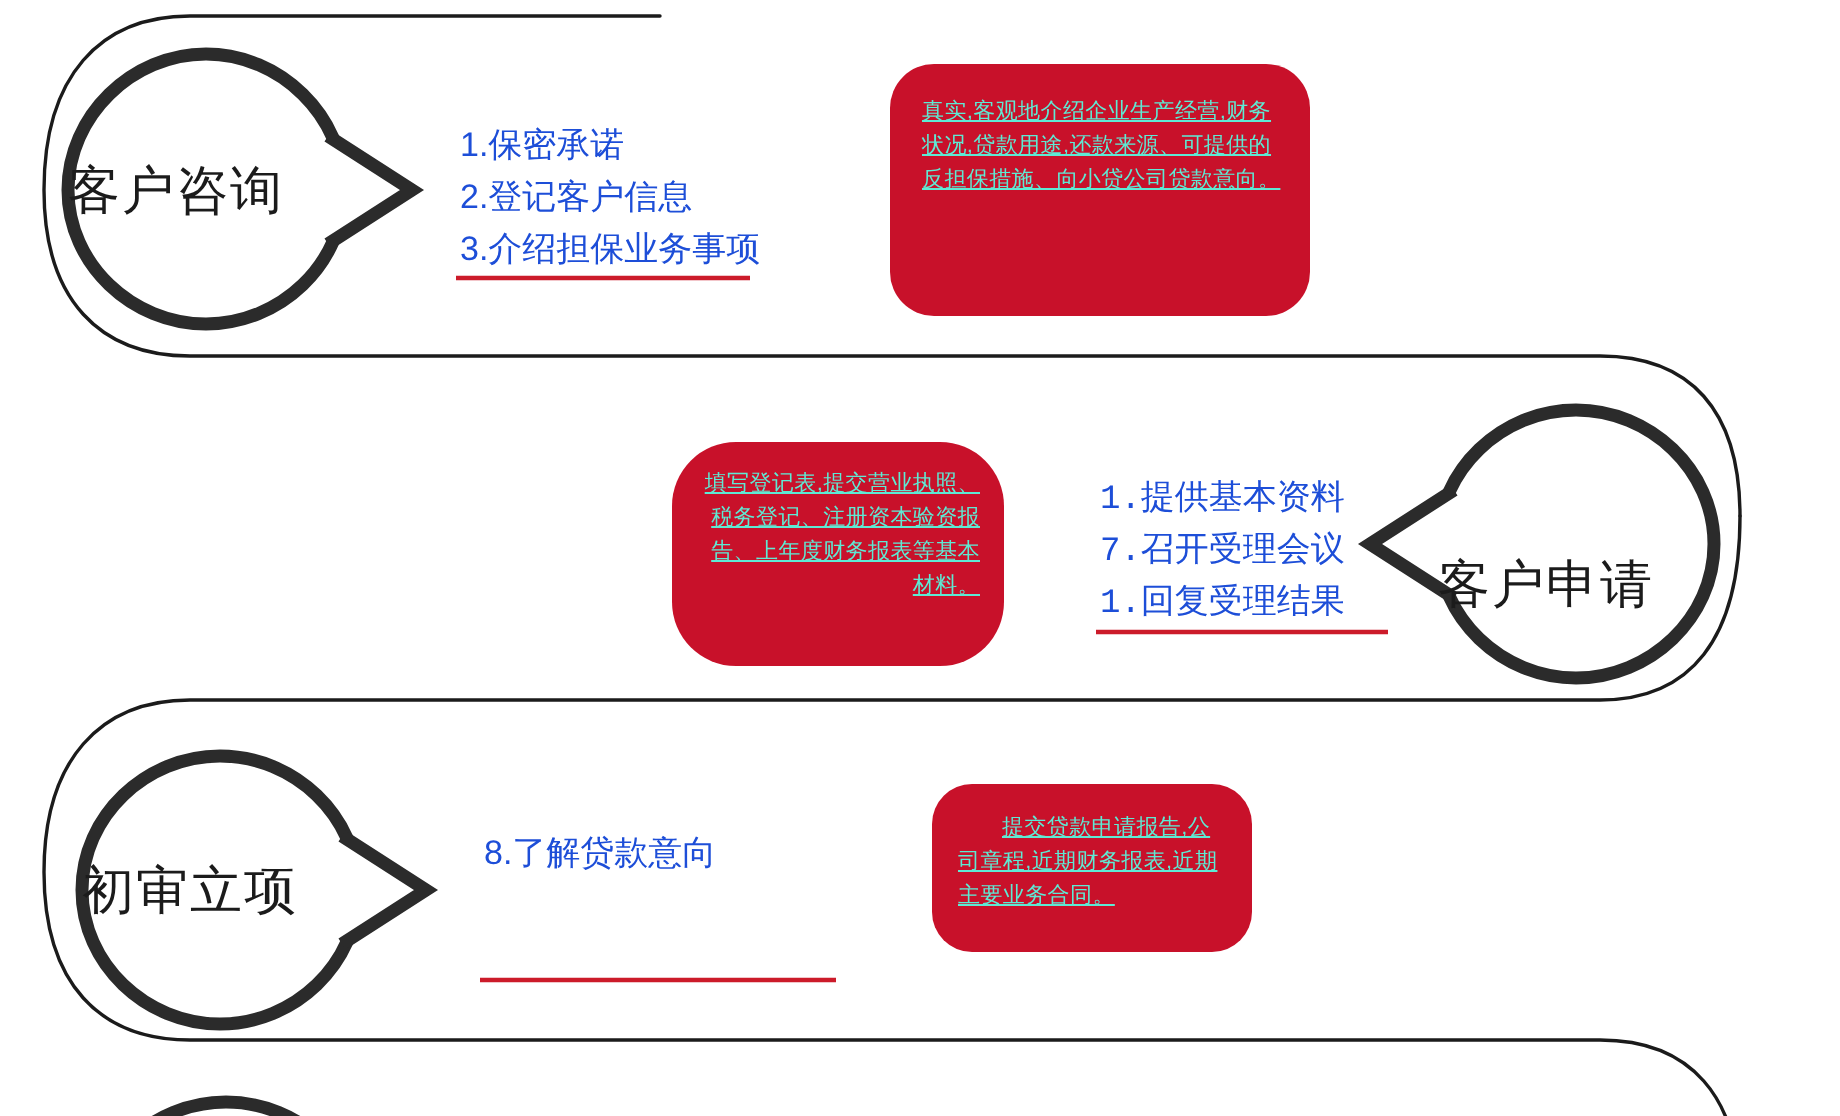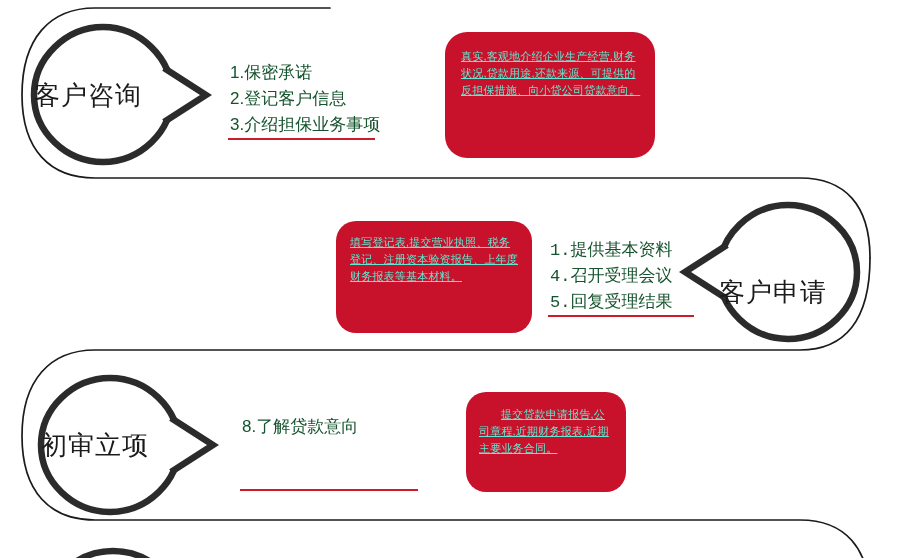--- a/index.html
+++ b/index.html
@@ -28,21 +28,21 @@
     position: absolute;
     color: #1b1b1b;
     font-size: 26px;
     letter-spacing: 1px;
     white-space: nowrap;
     text-align: left;
     line-height: 1;
   }
   .step-list {
     position: absolute;
-    color: #14532d;
+    color: #1d4ed8;
     font-size: 17px;
     line-height: 1.52;
     white-space: nowrap;
     font-weight: 500;
   }
   .step-list .step-line { display: block; }
   .red-card {
     position: absolute;
     background: #c8112a;
     color: #5eead4;
@@ -111,31 +111,31 @@
   </div>
 
   <div class="red-card" style="left:445px; top:32px; width:210px; height:126px; padding:16px 14px 0 16px;">
     <span class="card-text">真实,客观地介绍企业生产经营,财务状况,贷款用途,还款来源、可提供的反担保措施、向小贷公司贷款意向。</span>
   </div>
 
   <div class="node-label" style="left:719px; top:259px; width:138px;margin-top:20px;">客户申请</div>
 
   <div class="step-list" style="left:550px; top:238px;font-family:Liberation Mono, monospace;">
     <span class="step-line">1.提供基本资料</span>
-    <span class="step-line">4.召开受理会议</span>
-    <span class="step-line">5.回复受理结果</span>
+    <span class="step-line">7.召开受理会议</span>
+    <span class="step-line">1.回复受理结果</span>
   </div>
 
-  <div class="red-card" style="left:336px; top:221px; width:196px; height:112px; padding:13px 12px 0 14px; border-radius:20px;">
+  <div class="red-card" style="left:336px; top:221px; width:166px; height:112px; padding:13px 12px 0 14px; border-radius:32px;text-align:right;">
     <span class="card-text">填写登记表,提交营业执照、税务登记、注册资本验资报告、上年度财务报表等基本材料。</span>
   </div>
 
   <div class="node-label" style="left:41px; top:432px; width:138px;">初审立项</div>
 
   <div class="step-list" style="left:242px; top:414px;">
     <span class="step-line">8.了解贷款意向</span>
   </div>
 
-  <div class="red-card indent" style="left:466px; top:392px; width:160px; height:100px; padding:14px 12px 0 13px; border-radius:20px;">
+  <div class="red-card indent" style="left:466px; top:392px; width:160px; height:84px; padding:14px 12px 0 13px; border-radius:20px;">
     <span class="card-text">提交贷款申请报告,公司章程,近期财务报表,近期主要业务合同。</span>
   </div>
 
 </div>
 
 </body></html>

